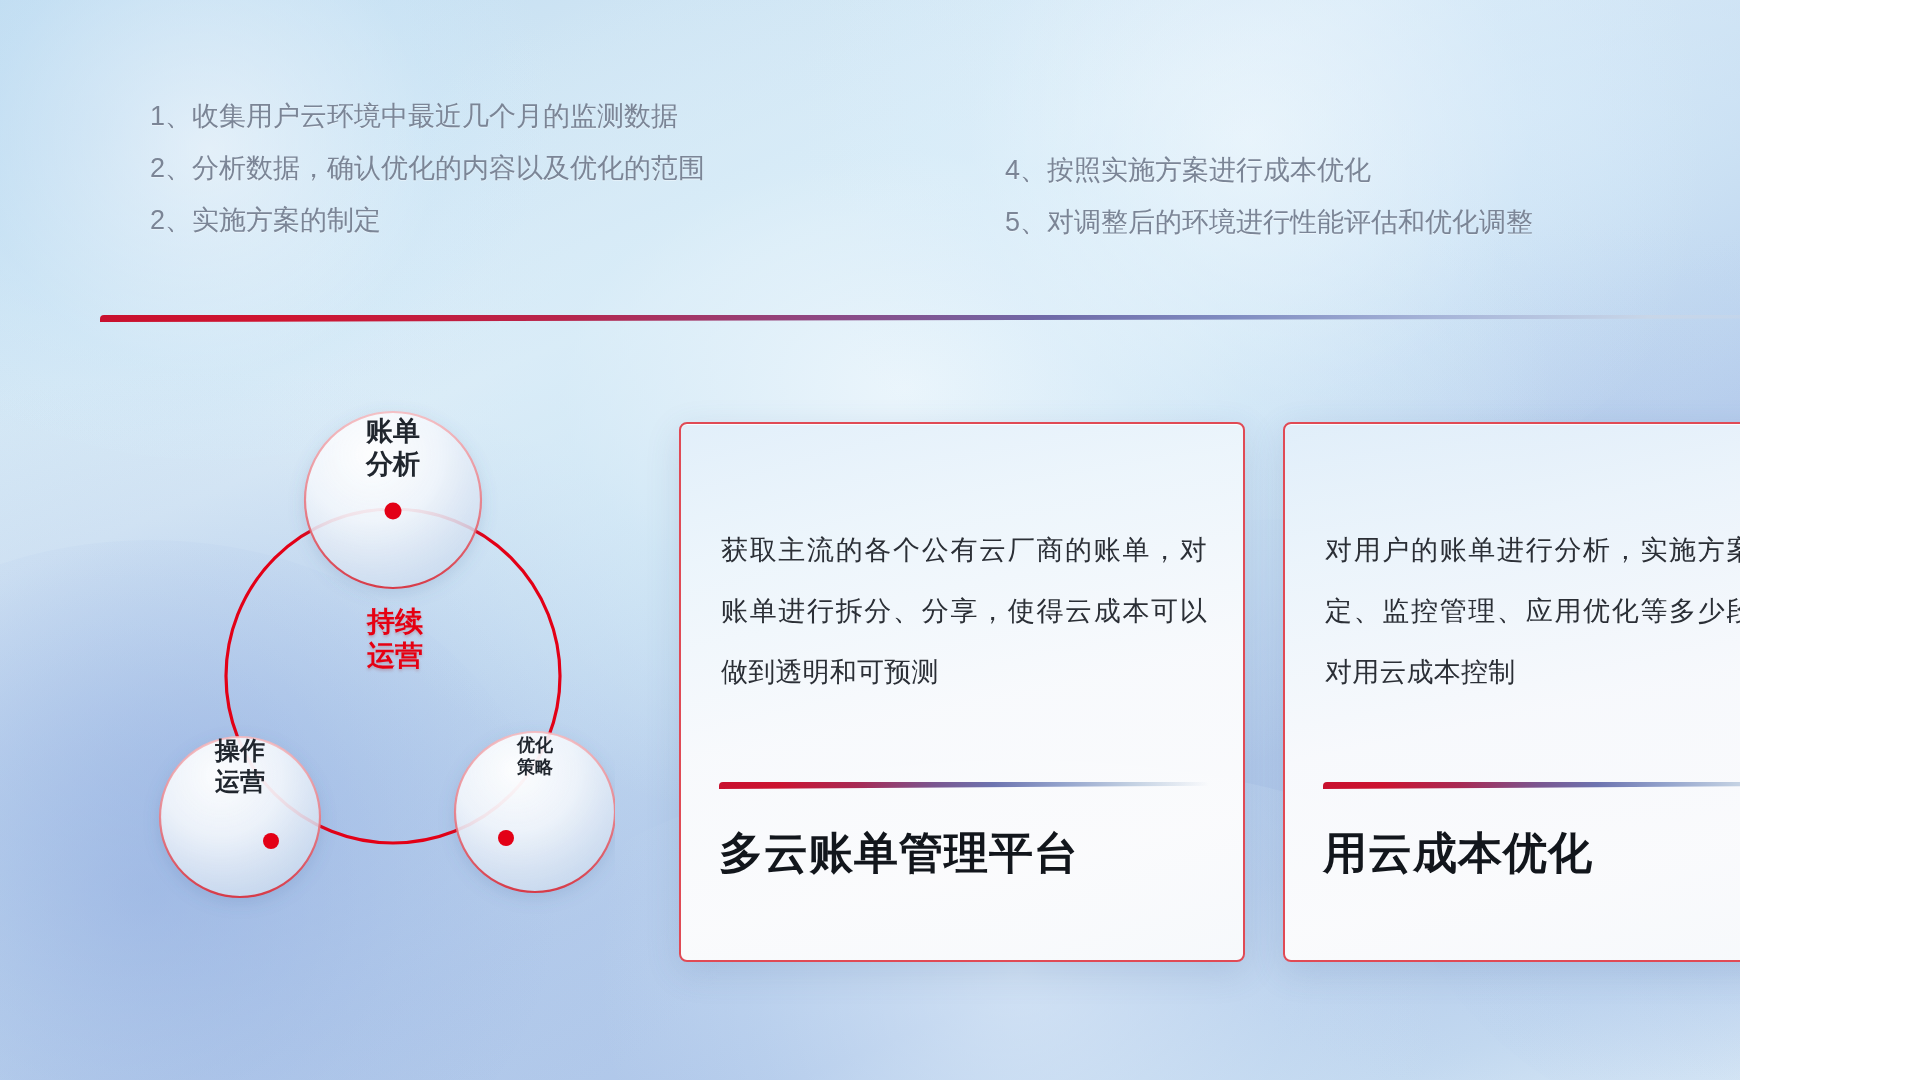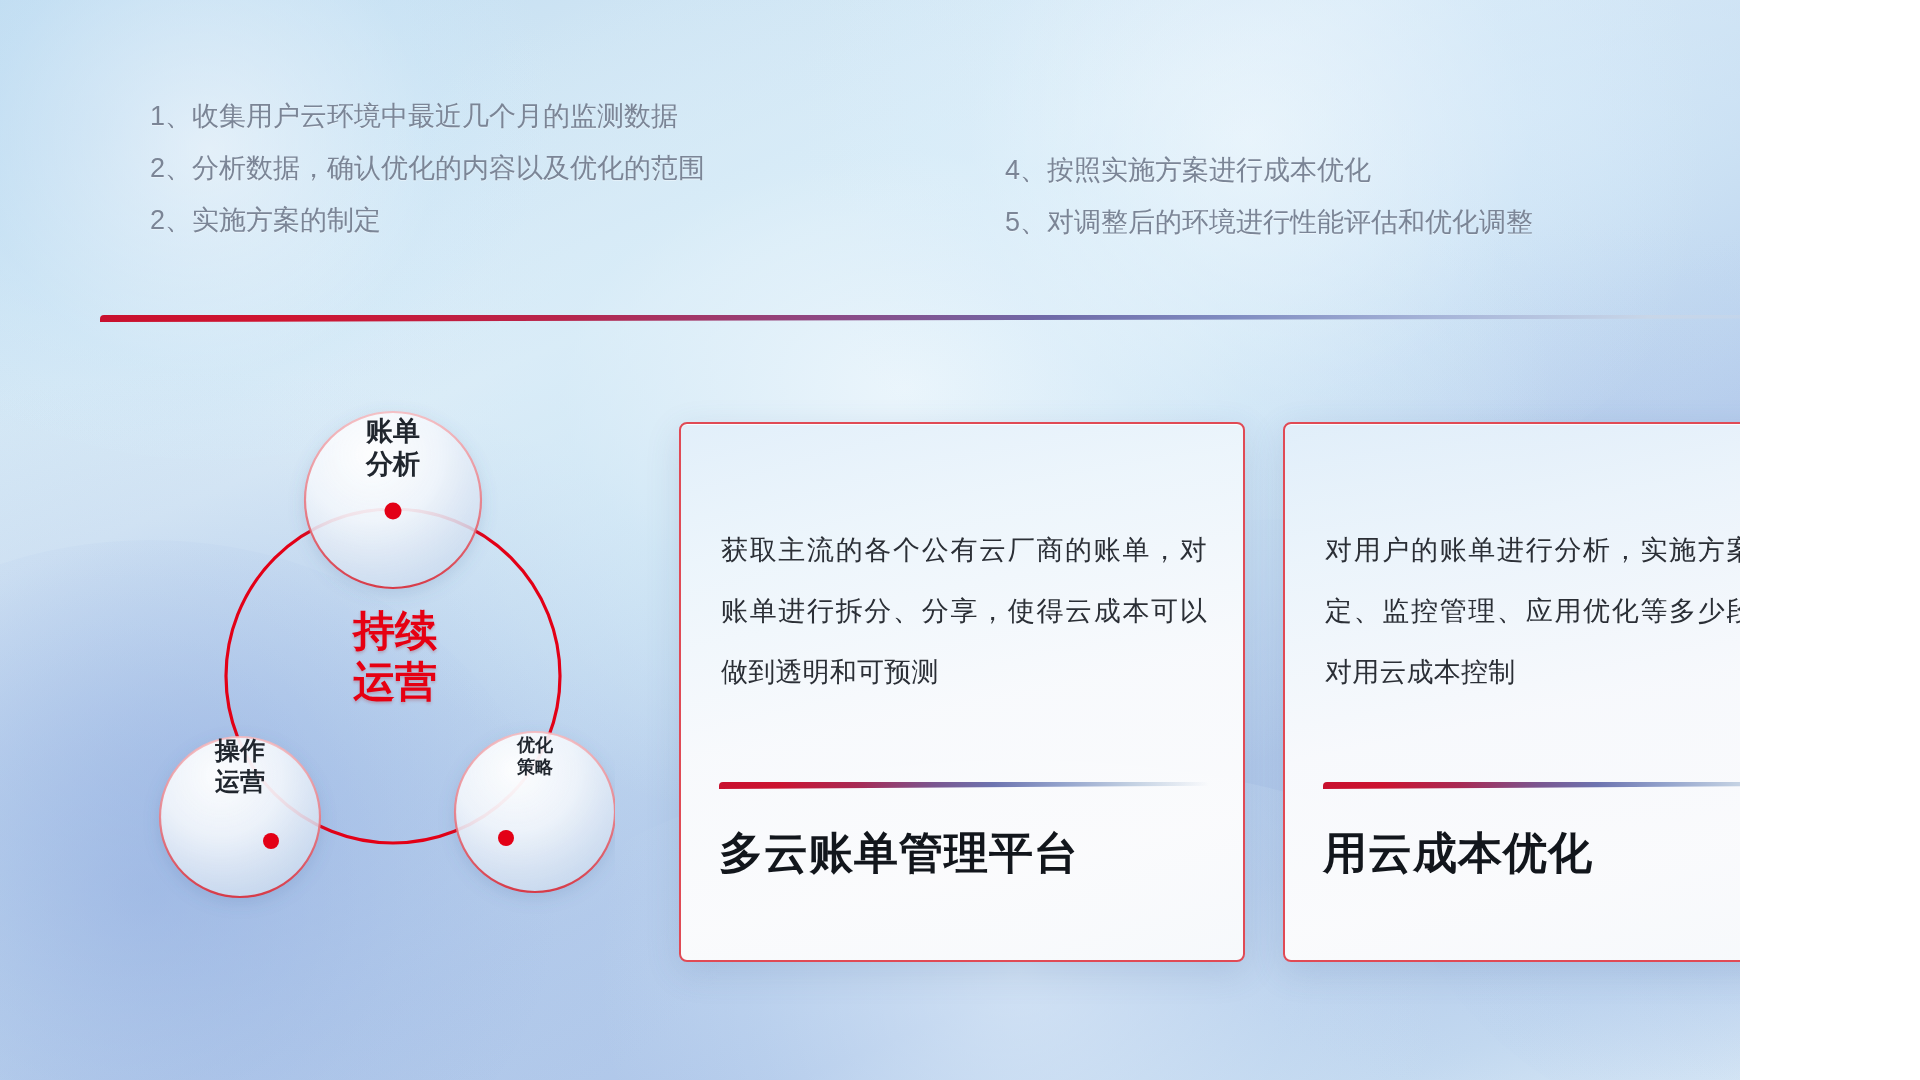--- a/index.html
+++ b/index.html
@@ -103,21 +103,21 @@
     line-height: 1.22;
     font-weight: 700;
     white-space: pre-line;
   }
   #venn-label-top {
     left: 213px; top: 55px; width: 170px;
     font-size: 27px; color: #20262e;
   }
   #venn-label-center {
     left: 215px; top: 245px; width: 170px;
-    font-size: 42px; color: #e60012;
+    font-size: 28px; color: #e60012;
     text-shadow: 0 2px 3px rgba(160,30,40,0.25);
   }
   #venn-label-bl {
     left: 60px; top: 375px; width: 170px;
     font-size: 25px; color: #20262e;
   }
   #venn-label-br {
     left: 355px; top: 375px; width: 170px;
     font-size: 18px; color: #20262e;
   }

